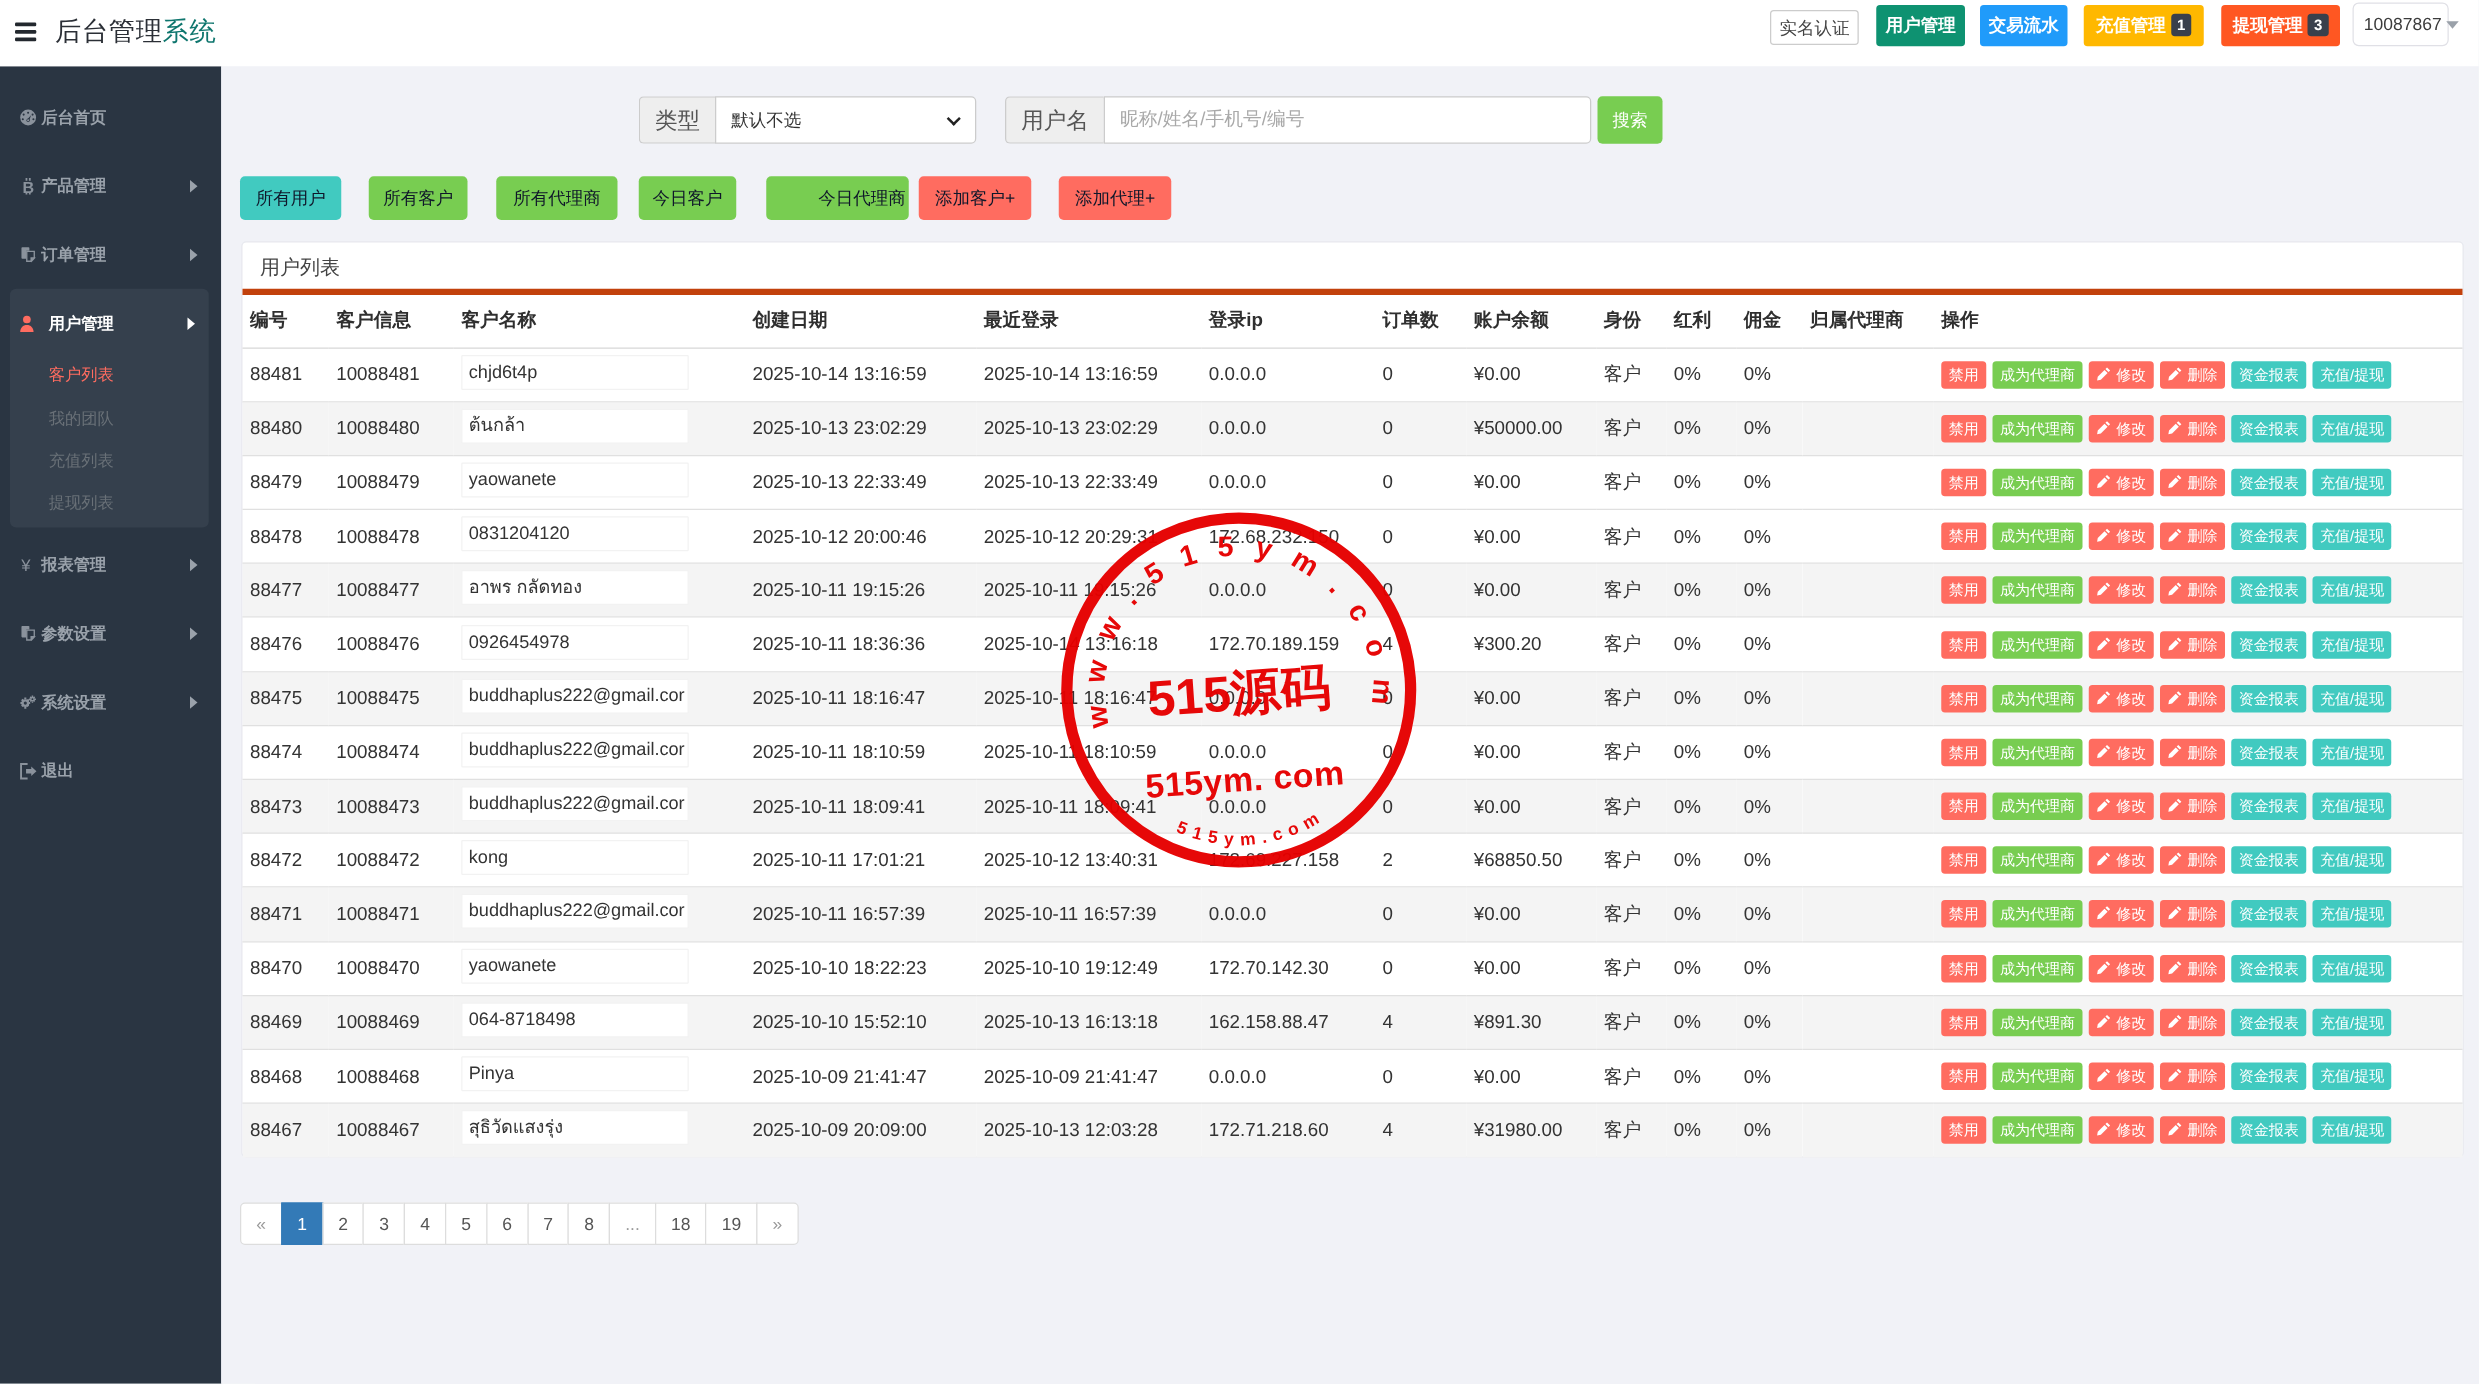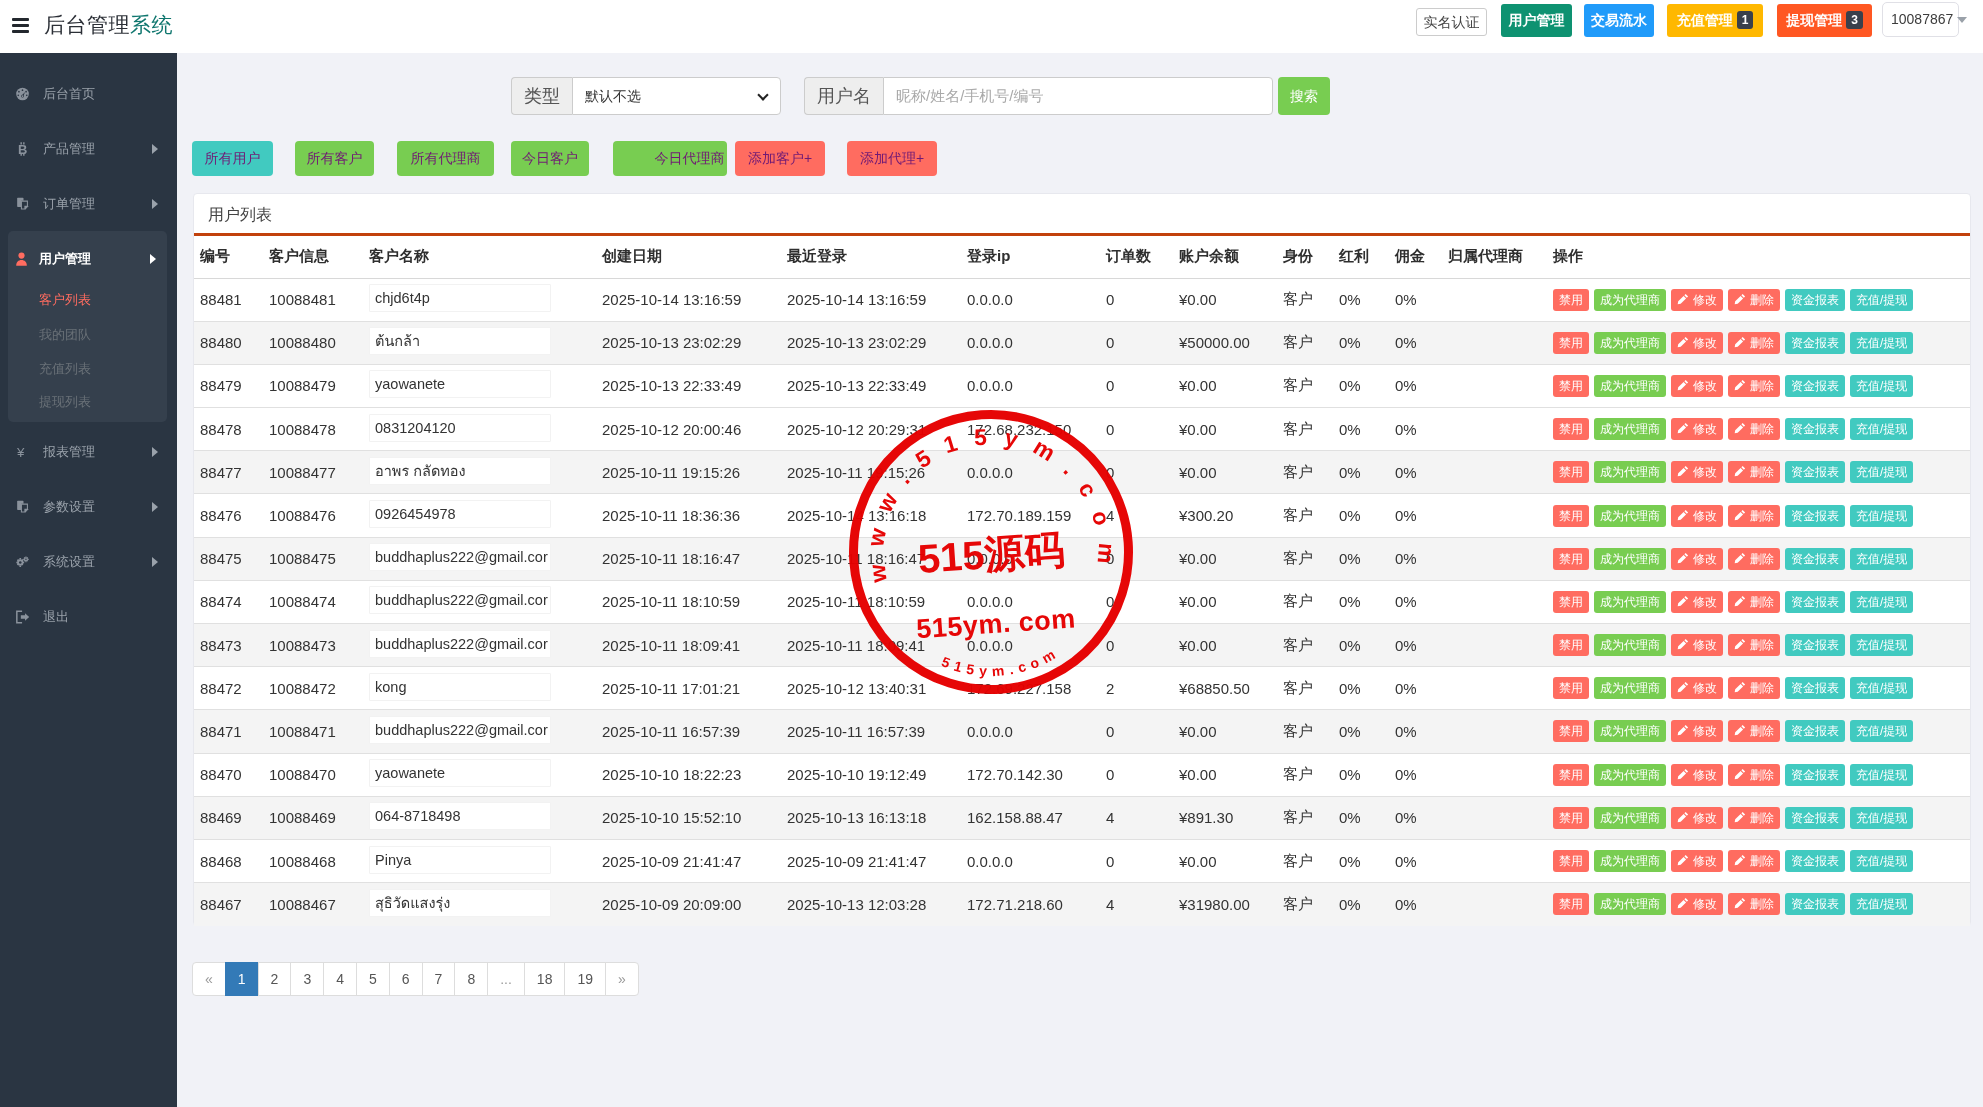--- a/index.html
+++ b/index.html
@@ -13,21 +13,21 @@
 .brand { position:absolute; left:44px; top:10.5px; font-size:21px; color:#2b2f36; letter-spacing:0.5px; }
 .brand b { font-weight:normal; color:#0f766e; }
 .tbtn { position:absolute; font-size:14px; font-weight:bold; color:#fff; border-radius:3px; text-align:center; line-height:33px; height:33px; top:4px; }
 .tbtn-plain { position:absolute; top:8px; height:28px; line-height:26px; background:#fff; border:1px solid #ccc; border-radius:3px; color:#444; font-size:14px; font-weight:normal; text-align:center; }
 .badge-d { display:inline-block; background:#39404c; color:#fff; font-size:12px; font-weight:bold; border-radius:3px; padding:0 5px; height:18px; line-height:18px; vertical-align:1px; margin-left:4px; }
 .userbox { position:absolute; top:2px; height:35px; line-height:33px; background:#fff; border:1px solid #e0e0e6; border-radius:5px; color:#3c3c3c; font-size:14px; text-align:left; padding-left:8px; white-space:nowrap; }
 .caret-down { display:inline-block; width:0; height:0; border-left:5px solid transparent; border-right:5px solid transparent; border-top:6px solid #9aa1a9; margin-left:4px; vertical-align:1px; }
 
 .sidebar { position:absolute; left:0; top:53px; width:177px; height:1054px; background:#2a3542; }
 .sb-item { position:relative; height:30px; line-height:30px; color:#9aa2ab; font-size:13px; }
-.sb-item .txt { position:absolute; left:43px; }
+.sb-item .txt { position:absolute; left:33px;font-weight:bold; }
 .sb-item .ic { position:absolute; left:15px; top:8px; width:16px; height:14px; }
 .sb-item .ic svg { width:15px; height:14px; display:block; }
 .sb-caret { position:absolute; right:19px; top:10px; width:0; height:0; border-top:5px solid transparent; border-bottom:5px solid transparent; border-left:6px solid #9aa2ab; }
 .sb-box { background:#35404d; border-radius:5px; margin:12px 10px 0 8px; padding:13px 0 0 0; }
 .sb-box .sb-item { margin-left:-8px; margin-right:-8px; padding-left:8px; padding-right:8px; }
 .sb-box .sb-item .txt { color:#fff; font-weight:bold; left:39px; }
 .sb-box .sb-item .ic { left:14px; }
 .sb-box .sb-item .sb-caret { border-left-color:#fff; }
 .sb-sub { padding:8px 0 4px 0; }
 .sb-sub div { height:35px; line-height:35px; padding-left:31px; font-size:13px; color:#697077; }
@@ -36,27 +36,27 @@
 
 .content { position:absolute; left:177px; top:53px; width:1806px; height:1054px; background:#f1f2f7; }
 
 .fgroup { position:absolute; display:flex; height:38px; }
 .addon { background:#eee; border:1px solid #ccc; border-right:0; border-radius:4px 0 0 4px; font-size:18px; color:#555; line-height:36px; padding:0 12px; }
 .fselect { width:209px; background:#fff; border:1px solid #ccc; border-radius:0 4px 4px 0; font-size:14px; color:#333; line-height:36px; padding:0 12px; position:relative; }
 .fselect .car { position:absolute; right:13px; top:13px; width:8px; height:8px; border-right:2px solid #222; border-bottom:2px solid #222; transform:rotate(45deg); }
 .finput { width:390px; background:#fff; border:1px solid #ccc; border-radius:0 4px 4px 0; font-size:15px; color:#a9a9a9; line-height:36px; padding:0 12px; }
 .btn-search { position:absolute; left:1101px; top:24px; width:52px; height:38px; background:#78cd51; color:#fff; font-size:14px; text-align:center; line-height:38px; border-radius:4px; }
 
-.qbtn { position:absolute; top:88px; height:35px; line-height:35px; border-radius:4px; color:#701a75; font-size:14px; text-align:center; }
+.qbtn { position:absolute; top:88px; height:35px; line-height:35px; border-radius:4px; color:#0f172a; font-size:14px; text-align:center; }
 .q-info { background:#41cac0; }
 .q-succ { background:#78cd51; }
 .q-dang { background:#ff6c60; }
 
 .panel { position:absolute; left:16px; top:140px; width:1778px; height:733px; background:#fff; border:1px solid #e7e8ee; border-radius:4px; }
-.panel-h { height:42px; line-height:42px; padding-left:14px; font-size:16px; color:#444; border-bottom:3px solid #c2410c; }
+.panel-h { height:42px; line-height:42px; padding-left:14px; font-size:16px; color:#444; border-bottom:5px solid #c2410c; }
 table.grid { width:100%; border-collapse:collapse; table-layout:fixed; }
 table.grid th { text-align:left; font-size:15px; color:#2f2f2f; height:42px; padding:0 0 0 6px; border-bottom:1px solid #d8d8d8; font-weight:bold; }
 table.grid td { font-size:15px; color:#333; height:43.2px; padding:0 0 0 6px; border-top:1px solid #e0e0e0; white-space:nowrap; overflow:hidden; }
 table.grid tr.g td { background:#f4f4f4; }
 table.grid tr:first-child td { border-top:none; }
 td.money, .red { color:#ff0000; }
 .nminput { width:182px; height:28px; background:#fff; border:1px solid #f2f2f2; border-radius:1px; font-size:14.5px; color:#333; line-height:26px; padding:0 5px; display:inline-block; white-space:nowrap; overflow:hidden; }
 
 .rb { display:inline-block; height:22px; line-height:22px; padding:0 6px; border-radius:3px; color:#fff; font-size:12px; margin-right:5px; vertical-align:middle; }
 .rb-r { background:#ff6c60; }

